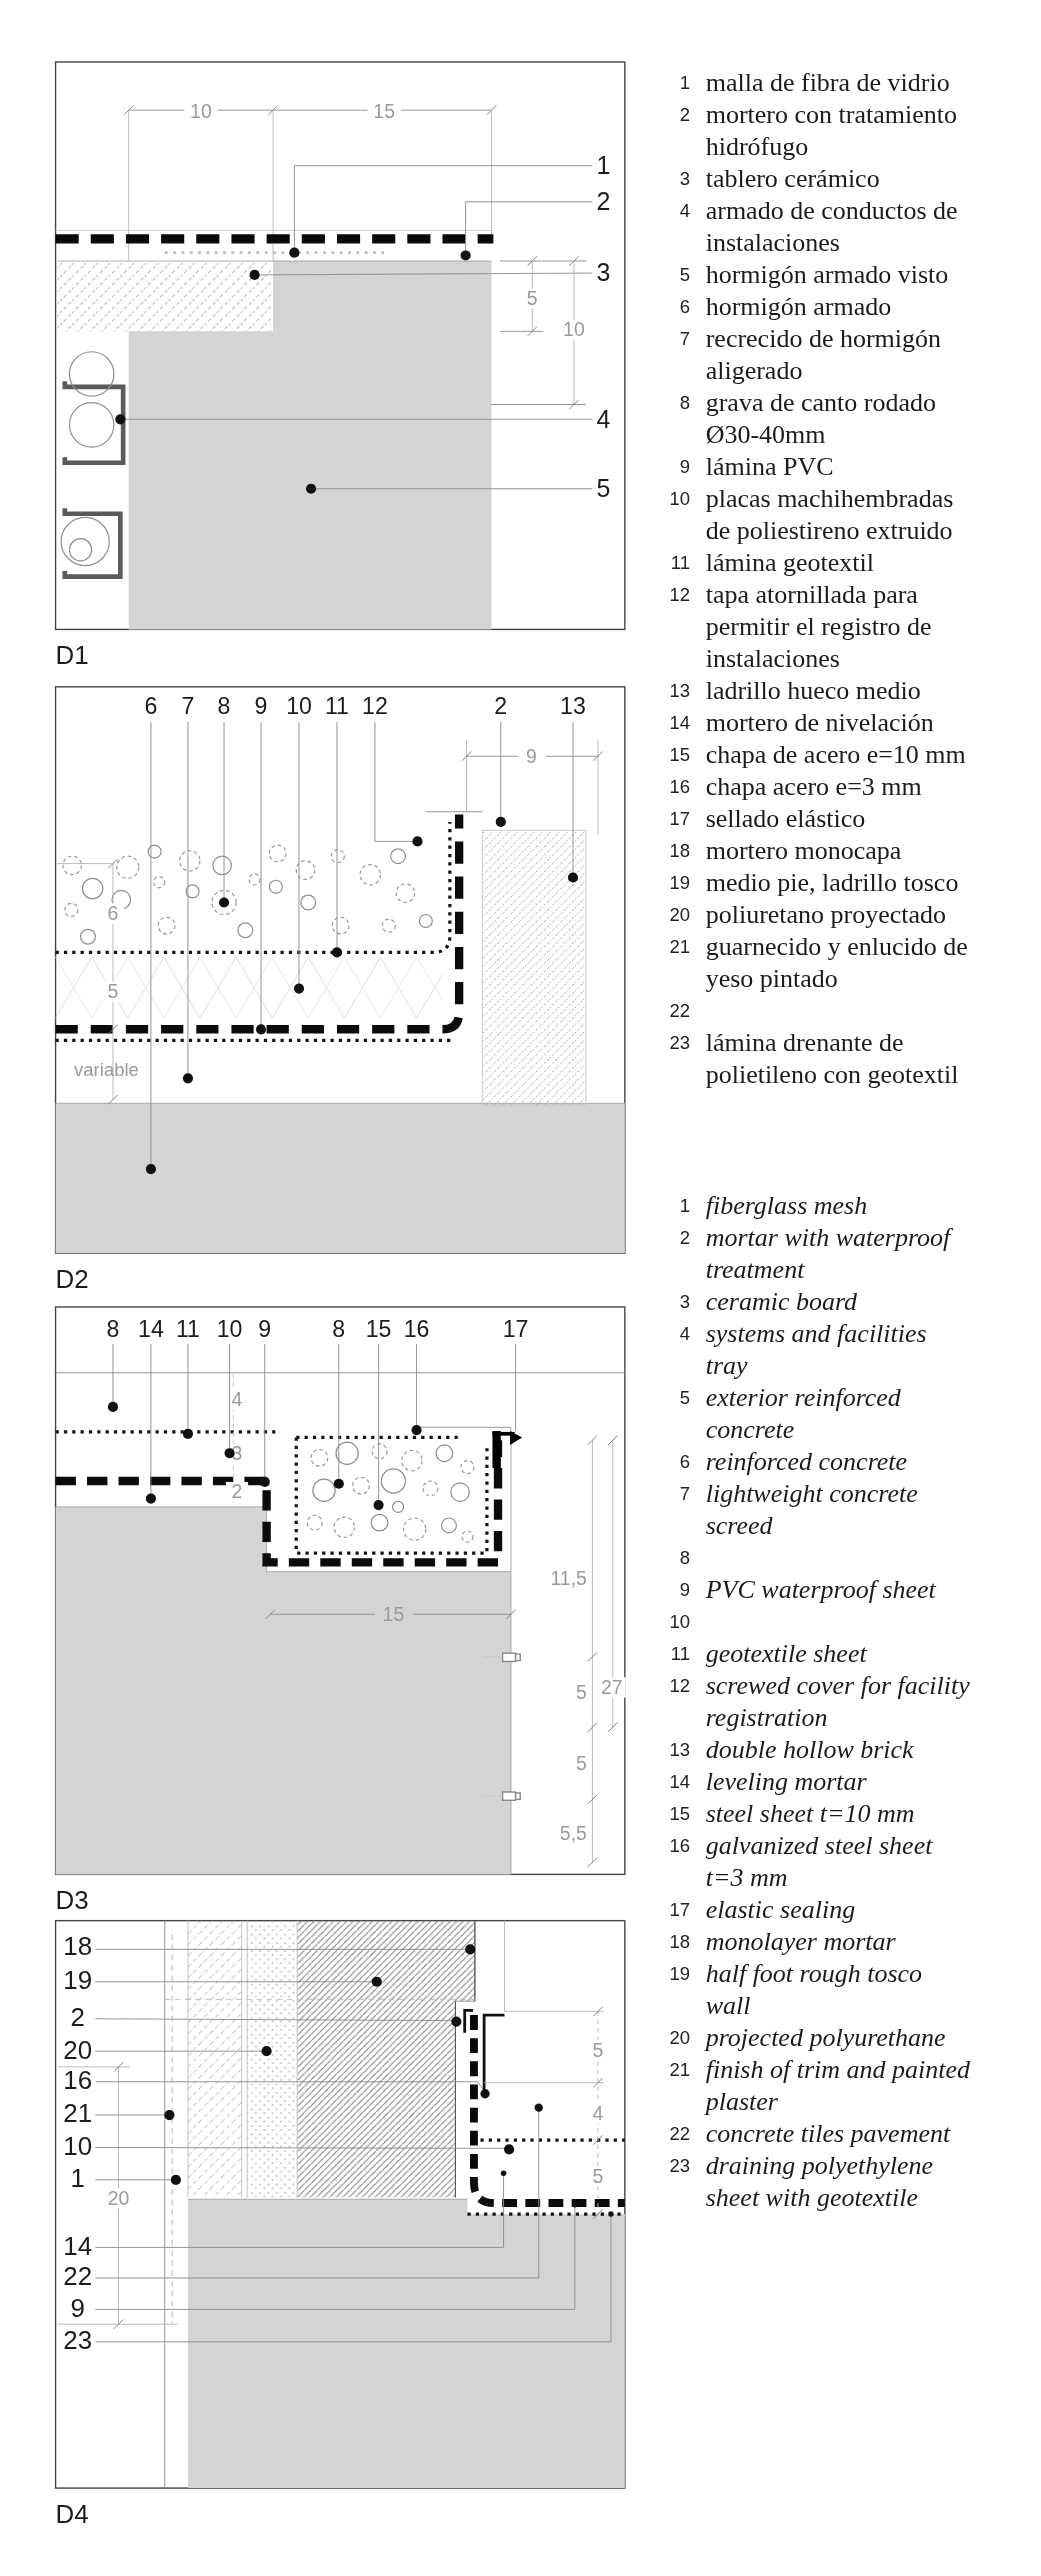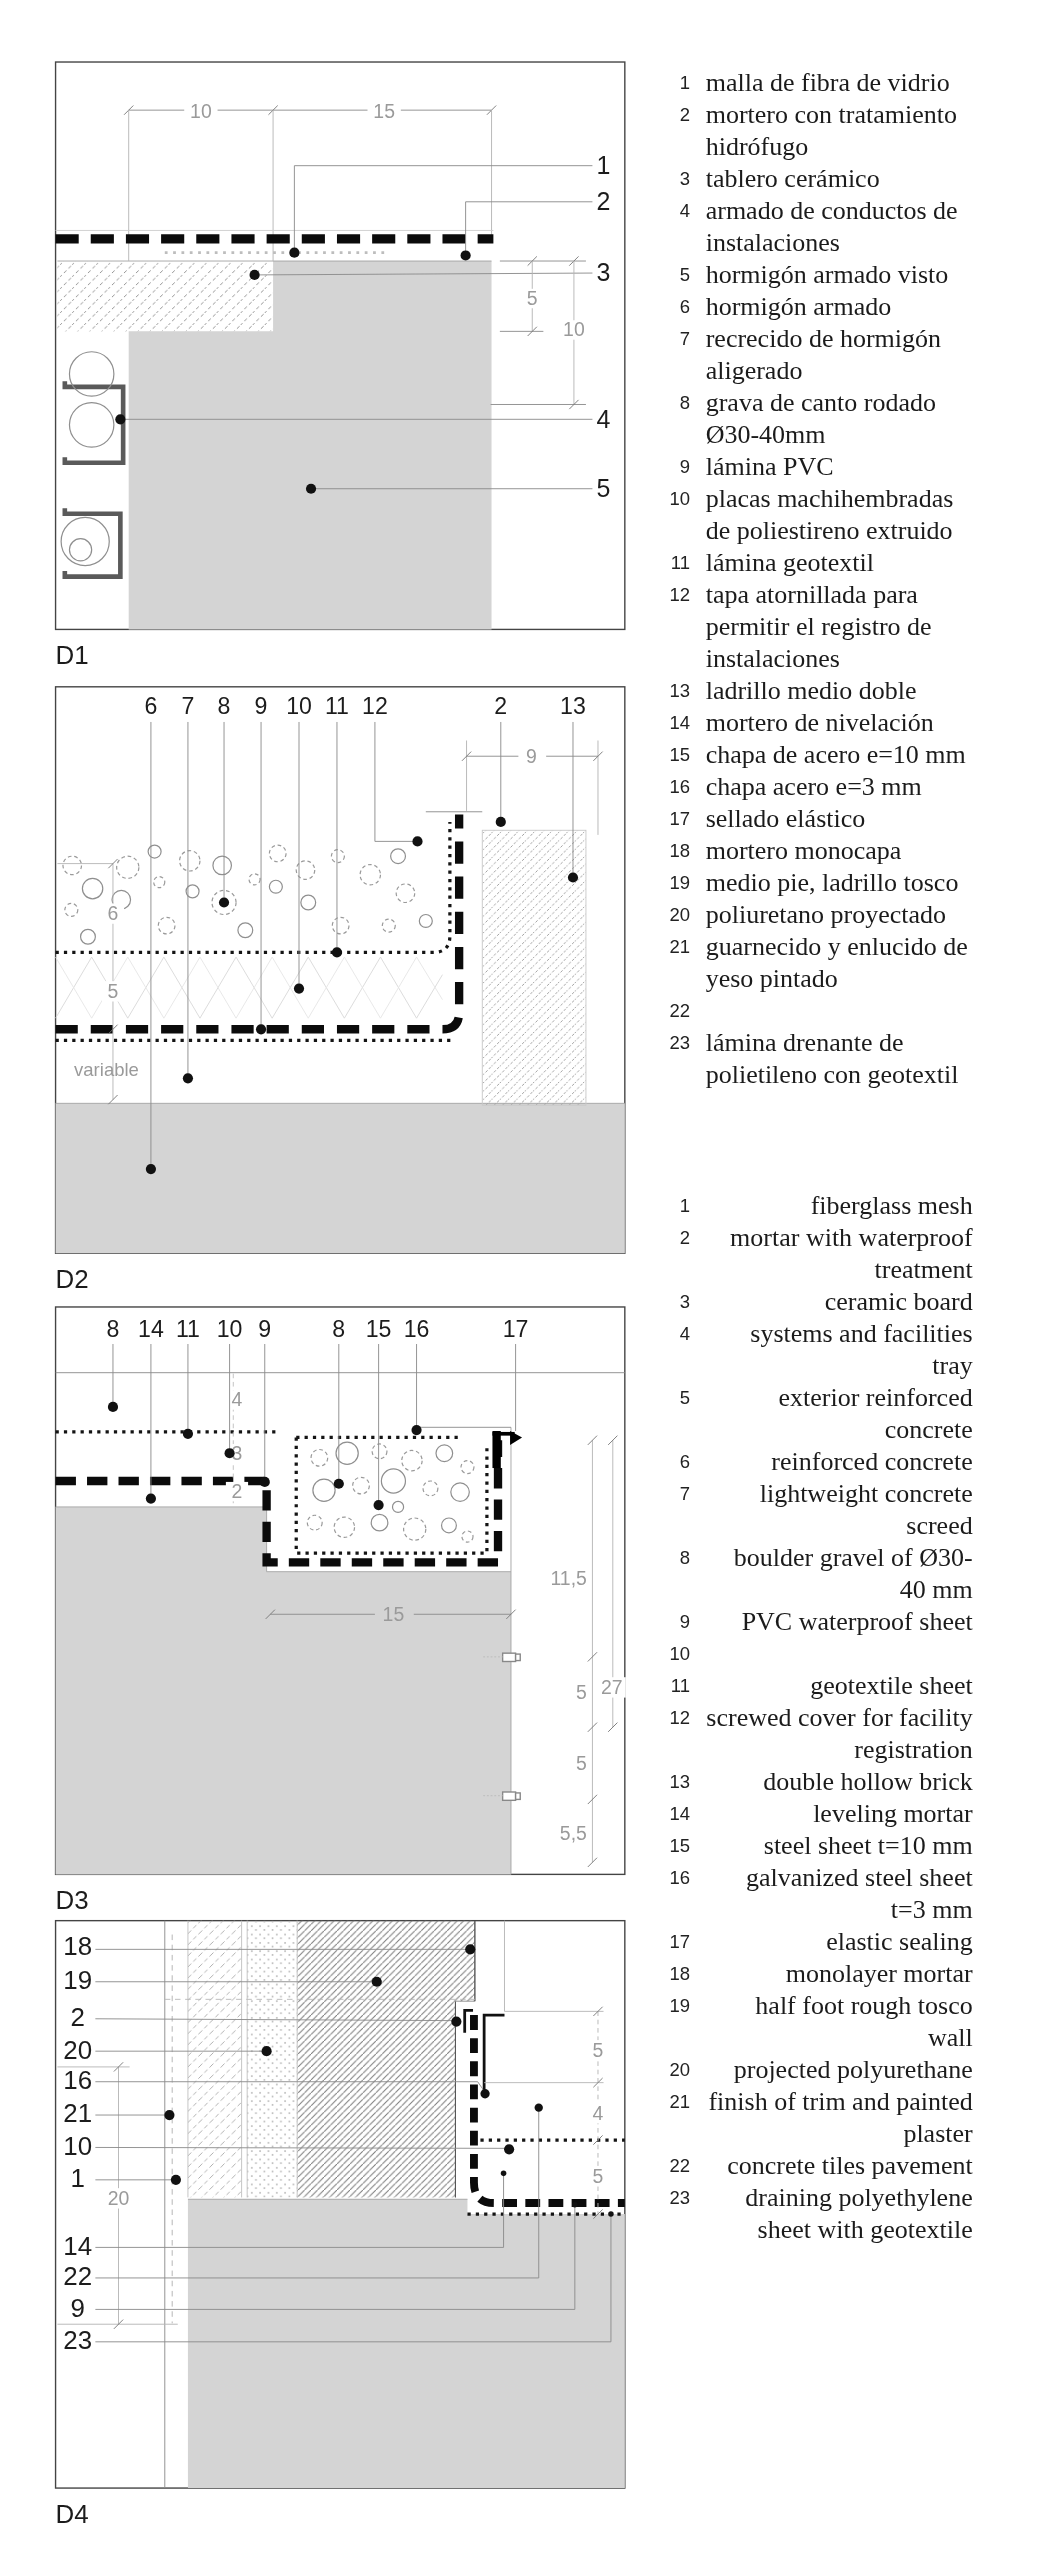--- a/index.html
+++ b/index.html
@@ -11,21 +11,21 @@
   .lbl4{font-size:28px;fill:#1c1c1c;text-anchor:middle;}
   .dim{font-size:21px;fill:#9a9a9a;text-anchor:middle;}
   .dime{font-size:21px;fill:#9a9a9a;text-anchor:end;}
   .dlab{font-size:28px;fill:#1c1c1c;text-anchor:start;}
   .legend{position:absolute;left:646px;width:389px;color:#1b1b1b;}
   .legend-es{top:67px;}
   .legend-en{top:1190px;}
   .lrow{display:flex;align-items:flex-start;}
   .lnum{flex:0 0 44px;text-align:right;padding-right:15.7px;font-size:18.5px;line-height:32px;color:#222;}
   .ltext{width:267px;font-family:"Liberation Serif",serif;font-size:26px;line-height:32px;}
-  .legend-en .ltext{text-align:right;}
+  .legend-en .ltext{font-style:italic;}
   .ln{stroke:#8c8c8c;stroke-width:1;fill:none;}
   .lnlight{stroke:#b5b5b5;stroke-width:1;fill:none;}
   .edge{stroke:#a5a5a5;stroke-width:1;fill:none;}
   .slash{stroke:#777;stroke-width:1;fill:none;}
   .dot{fill:#111;}
   .grav{fill:none;stroke:#8f8f8f;stroke-width:1.3;}
   .gravd{fill:none;stroke:#9a9a9a;stroke-width:1.3;stroke-dasharray:4 3;}
   .pvc{stroke:#0b0b0b;fill:none;}
   .geot{stroke:#141414;stroke-width:3.5;stroke-dasharray:3.5 5.5;fill:none;}
   .wbg{fill:#fff;}
@@ -470,21 +470,21 @@
         <span class="ltext">lámina geotextil</span>
       </div>
 
       <div class="lrow">
         <span class="lnum">12</span>
         <span class="ltext">tapa atornillada para permitir el registro de instalaciones</span>
       </div>
 
       <div class="lrow">
         <span class="lnum">13</span>
-        <span class="ltext">ladrillo medio doble</span>
+        <span class="ltext">ladrillo hueco medio</span>
       </div>
 
       <div class="lrow">
         <span class="lnum">14</span>
         <span class="ltext">mortero de nivelación</span>
       </div>
 
       <div class="lrow">
         <span class="lnum">15</span>
         <span class="ltext">chapa de acero e=10 mm</span>
@@ -564,21 +564,20 @@
         <span class="ltext">reinforced concrete</span>
       </div>
 
       <div class="lrow">
         <span class="lnum">7</span>
         <span class="ltext">lightweight concrete screed</span>
       </div>
 
       <div class="lrow">
         <span class="lnum">8</span>
-        <span class="ltext">boulder gravel of Ø30-40&nbsp;mm</span>
       </div>
 
       <div class="lrow">
         <span class="lnum">9</span>
         <span class="ltext">PVC waterproof sheet</span>
       </div>
 
       <div class="lrow">
         <span class="lnum">10</span>
       </div>

